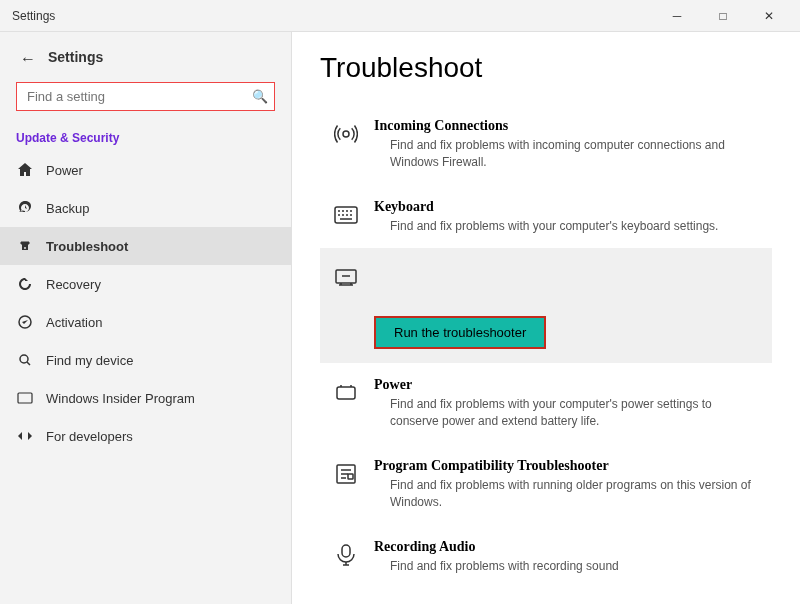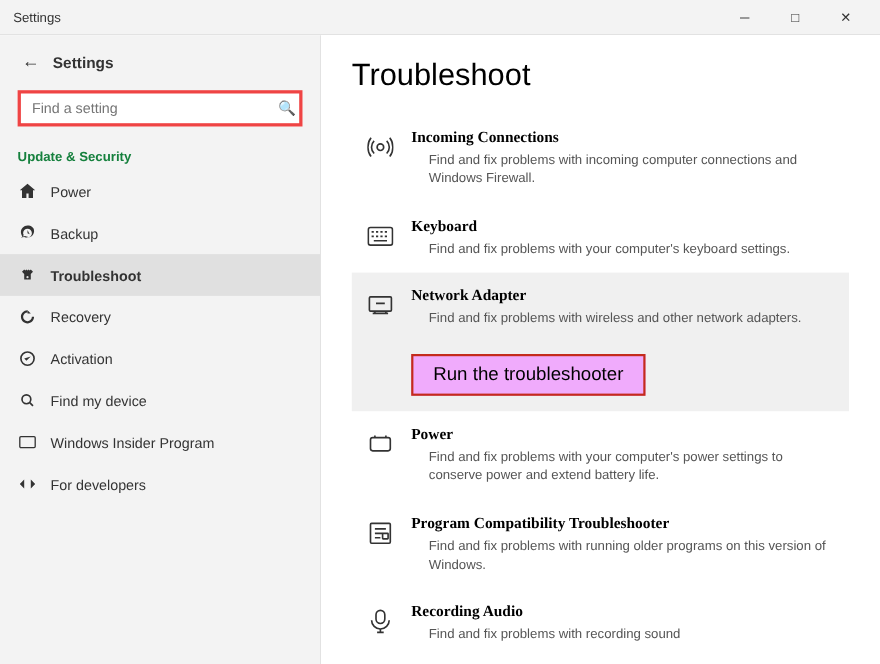--- a/index.html
+++ b/index.html
@@ -87,39 +87,39 @@
 
     .search-box {
       margin: 0 16px 12px 16px;
       position: relative;
       display: flex;
       align-items: center;
     }
     .search-input {
       width: 100%;
       padding: 6px 48px 6px 10px;
-      border: 3px solid #ef4444;
+      border: 1px solid #ef4444;
       background: #fff;
       font-size: 13px;
       outline: none;
     }
     .search-icon-btn {
       position: absolute;
       right: 6px;
       background: none;
       border: none;
       cursor: pointer;
       font-size: 13px;
       color: #555;
     }
 
     .sidebar-section-title {
       font-size: 12px;
       font-weight: 700;
-      color: #15803d;
+      color: #6d28d9;
       padding: 8px 16px 6px 16px;
       text-transform: none;
     }
 
     .sidebar-item {
       display: flex;
       align-items: center;
       padding: 10px 16px;
       cursor: pointer;
       gap: 12px;
@@ -188,23 +188,23 @@
       line-height: 1.4;
       margin-left: 16px;
     }
 
     .run-troubleshooter-area {
       padding: 10px 12px 14px 54px;
       background: #f0f0f0;
     }
     .run-btn {
       padding: 7px 18px;
-      background: #f0abfc;
+      background: #14b8a6;
       border: 2px solid #c42b1c;
-      font-size: 17px;
+      font-size: 13px;
       cursor: pointer;
       color: #000;
       font-family: 'Segoe UI', Arial, sans-serif;
     }
 
     ::-webkit-scrollbar { width: 6px; }
     ::-webkit-scrollbar-thumb { background: #ccc; border-radius: 3px; }
   </style>
 </head>
 <body>
@@ -343,24 +343,20 @@
     </div>
 
     <div class="troubleshoot-item highlighted">
       <div class="item-icon">
         <svg width="24" height="22" viewBox="0 0 24 22" fill="none" stroke="#333" stroke-width="1.5">
           <rect x="2" y="3" width="20" height="13" rx="1"></rect>
           <path d="M7 16v2M17 16v2M5 18h14"></path>
           <path d="M8 9h8"></path>
         </svg>
       </div>
-      <div class="item-text">
-        <div class="item-title">Network Adapter</div>
-        <div class="item-desc">Find and fix problems with wireless and other network adapters.</div>
-      </div>
     </div>
 
     <div class="run-troubleshooter-area">
       <button class="run-btn">Run the troubleshooter</button>
     </div>
 
     <div class="troubleshoot-item">
       <div class="item-icon">
         <svg width="24" height="24" viewBox="0 0 24 24" fill="none" stroke="#333" stroke-width="1.5">
           <rect x="3" y="6" width="18" height="12" rx="2"></rect>

